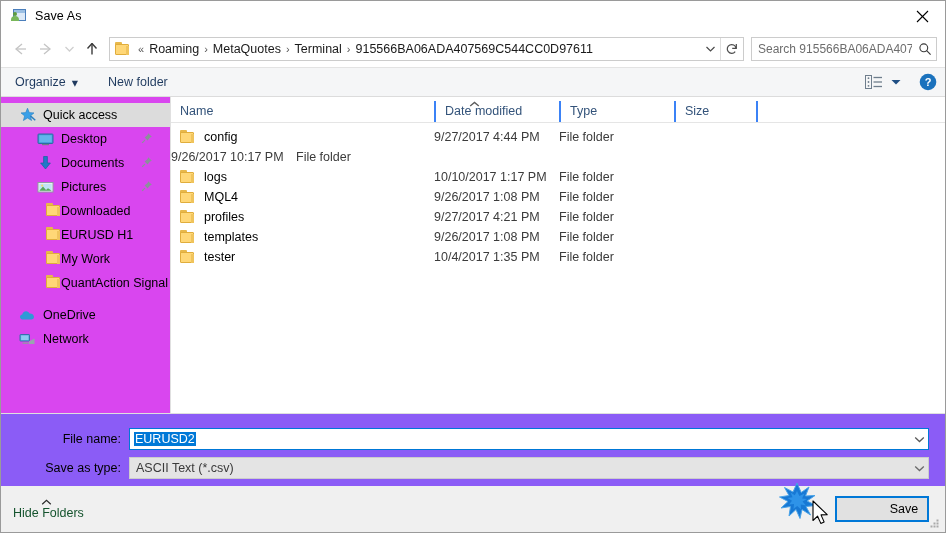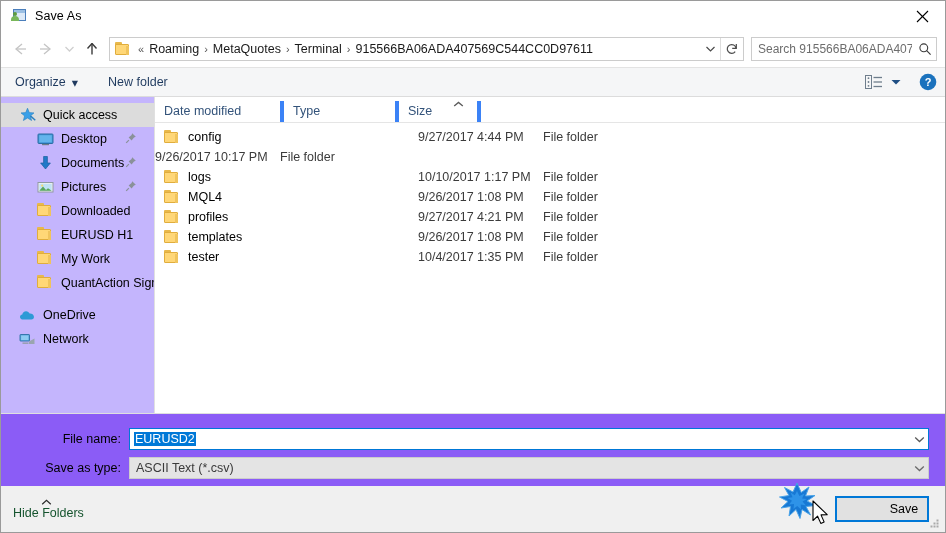--- a/index.html
+++ b/index.html
@@ -211,27 +211,28 @@
   }
 
   
   .body-area {
     flex: 1 1 auto;
     display: flex;
     min-height: 0;
     background: #ffffff;
   }
   .sidebar {
-    width: 154px;
-    background: #c4b5fd;
+    width: 170px;
+    background: #d946ef;
     border-right: 1px solid #e0e0e0;
     padding-top: 6px;
     box-sizing: border-box;
     flex: 0 0 auto;
     overflow: hidden;
+    text-align: center;
   }
   .side-item {
     height: 24px;
     display: flex;
     align-items: center;
     padding-left: 18px;
     box-sizing: border-box;
     font-size: 12.5px;
     color: #000;
     position: relative;
@@ -293,21 +294,21 @@
     border-bottom: 1px solid #e5e5e5;
     flex: 0 0 auto;
     position: relative;
   }
   .col {
     font-size: 12.5px;
     color: #33537a;
     padding-bottom: 4px;
     padding-left: 9px;
     box-sizing: border-box;
-    border-left: 4px solid #3b82f6;
+    border-left: 2px solid #3b82f6;
     height: 21px;
     display: flex;
     align-items: flex-end;
     white-space: nowrap;
   }
   .col:first-child { border-left: none; }
   .col-name { width: 263px; flex: 0 0 auto; }
   .col-date { width: 125px; flex: 0 0 auto; }
   .col-type { width: 115px; flex: 0 0 auto; }
   .col-size { width: 82px; flex: 0 0 auto; }
@@ -692,20 +693,21 @@
             <path d="M10 10.5 L15.5 7.5 L15.5 13 L10 13 Z" fill="#9aa5af"></path>
             <rect x="3.5" y="11.5" width="6" height="1.3" fill="#8e99a3"></rect>
           </svg>
         </span>
         <span class="side-label">Network</span>
       </div>
     </div>
 
     <div class="filepane">
       <div class="col-header">
+        <div class="col col-name">Name</div>
         <div class="col col-date">Date modified</div>
         <div class="col col-type">Type</div>
         <div class="col col-size">Size</div>
         <div class="col"></div>
         <span class="sort-caret">
           <svg width="11" height="7" viewBox="0 0 11 7">
             <path d="M1.2 5 L5.5 1.4 L9.8 5" fill="none" stroke="#5b5b5b" stroke-width="1.3"></path>
           </svg>
         </span>
       </div>

